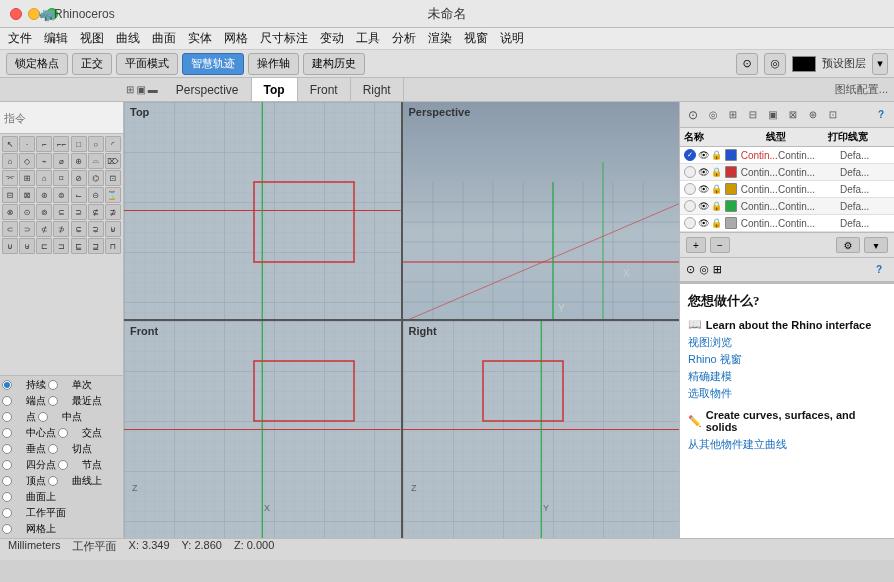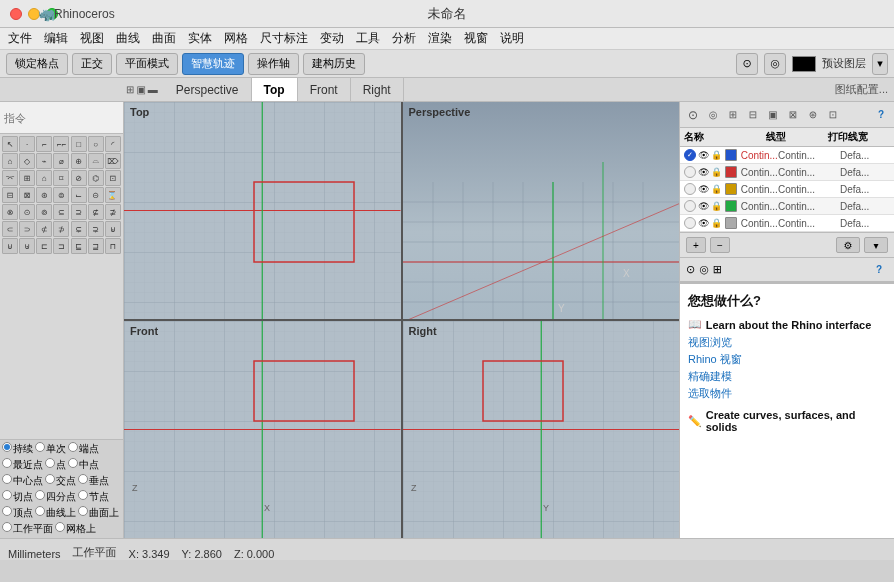--- a/index.html
+++ b/index.html
@@ -179,22 +179,22 @@
     #osnap-row {
       display: flex;
       flex-wrap: wrap;
       gap: 2px;
       padding: 2px;
       border-top: 1px solid #bbb;
       background: #d0d0d0;
     }
     .osnap-item {
       display: flex;
-      align-items: flex-start;
-      gap: 1px;
+      align-items: center;
+      gap: 14px;
       font-size: 10px;
       white-space: nowrap;
     }
     .osnap-radio {
       width: 10px; height: 10px;
       border-radius: 50%;
       border: 1px solid #888;
       background: #fff;
       display: flex; align-items: center; justify-content: center;
     }
@@ -360,21 +360,21 @@
       margin: 2px 0;
       font-size: 11px;
     }
 
     
     #status-bar {
       height: 22px;
       background: #d8d8d8;
       border-top: 1px solid #bbb;
       display: flex;
-      align-items: flex-end;
+      align-items: flex-start;
       padding: 0 8px;
       gap: 12px;
       font-size: 11px;
       color: #333;
     }
     #status-bar span { white-space: nowrap; }
 
     
     .vp-perspective {
       background: linear-gradient(180deg, #8a9aaa 0%, #b0bec8 60%, #a8b8c4 100%);
@@ -788,37 +788,38 @@
 
     <div id="help-panel-header" style="height:24px;background:#e0e0e0;border-bottom:1px solid #bbb;display:flex;align-items:center;padding:0 6px;gap:4px;font-size:11px;">
       <span style="font-size:11px;">⊙</span>
       <span style="font-size:11px;">◎</span>
       <span style="font-size:11px;">⊞</span>
       <span style="flex:1;"></span>
       <span class="panel-icon-btn" style="color:#1a6fbd;font-weight:bold;">?</span>
     </div>
 
     <div id="help-panel" style="padding:8px;background:#fff;overflow-y:auto;flex:1;">
-      <div id="what-to-do" style="font-size:13px;font-weight:bold;margin-bottom:8px;color:#111;">您想做什么?</div>
+      <div id="what-to-do" style="font-size:13px;font-weight:bold;margin-bottom:8px;color:#111;font-family:Liberation Serif, serif;">您想做什么?</div>
 
       <div class="help-section-title">
         <span style="color:#1a6fbd;font-size:11px;">📖</span>
         <span style="color:#111;">Learn about the Rhino interface</span>
       </div>
 
       <a class="help-link">视图浏览</a>
       <a class="help-link">Rhino 视窗</a>
       <a class="help-link">精确建模</a>
       <a class="help-link">选取物件</a>
 
       <div class="help-section-title" style="margin-top:8px;">
         <span style="color:#1a6fbd;font-size:11px;">✏️</span>
         <span style="color:#111;font-weight:bold;">Create curves, surfaces, and solids</span>
       </div>
 
+      <a class="help-link">从其他物件建立曲线</a>
     </div>
 
   </div>
 
 </div>
 
 <div id="status-bar">
   <span>Millimeters</span>
   <span>工作平面</span>
   <span>X: 3.349</span>

